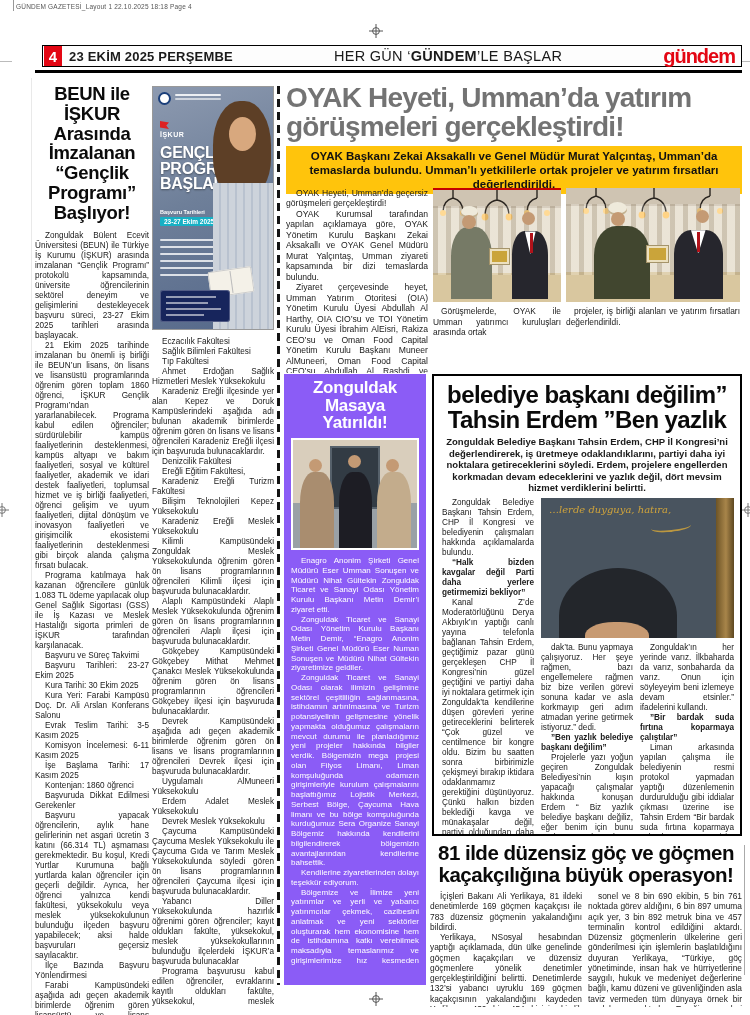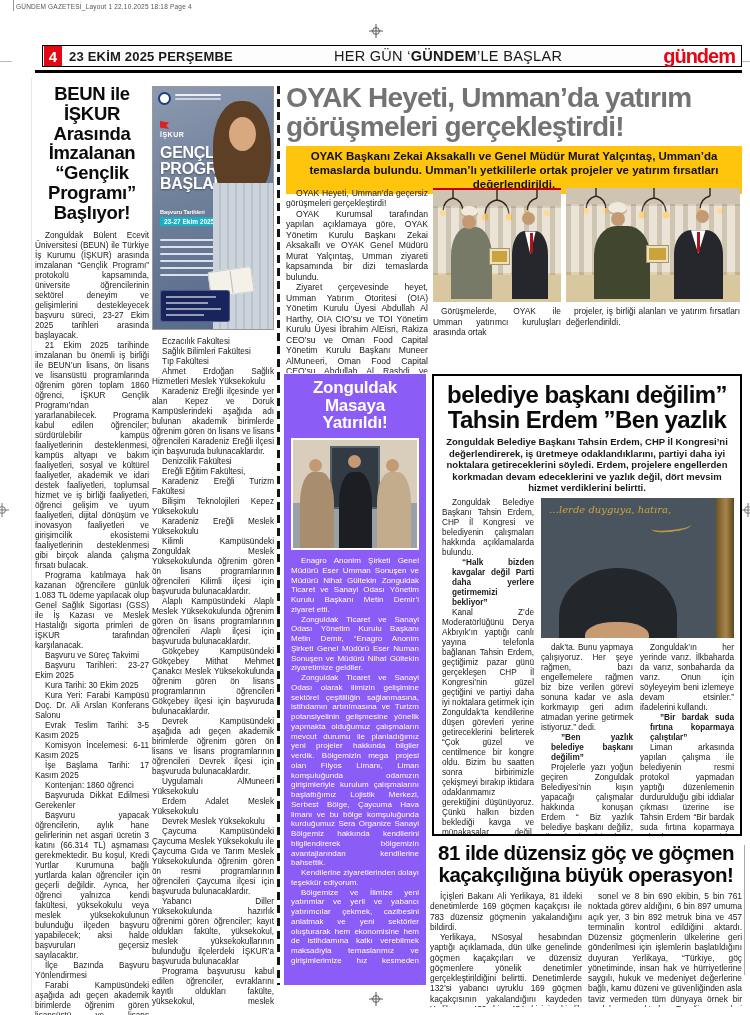--- a/index.html
+++ b/index.html
@@ -22,21 +22,21 @@
            display:flex;align-items:center;justify-content:center;margin-left:1px;}
   .issuedate{margin-left:7px;font-size:13px;font-weight:700;letter-spacing:.2px;white-space:nowrap;}
   .slogan{flex:1;text-align:center;font-size:14.5px;letter-spacing:.3px;white-space:nowrap;}
   .slogan b{font-weight:800;}
   .gundemlogo{color:#e30613;font-weight:800;font-size:20px;letter-spacing:-1px;margin-right:6px;
               font-family:"Liberation Sans", sans-serif;}
   .thickrule{left:35px;top:70px;width:707px;height:3px;background:#000;}
   
   .col-body{font-size:8.2px;line-height:1.22;text-align:justify;overflow:hidden;}
   .para{margin:0;text-indent:10px;}
-  .para.bold{font-weight:700;margin-left:10px;}
+  .para.bold{font-weight:700;}
   .caption{font-size:8.4px;line-height:1.25;text-align:justify;}
   .caption .para{text-indent:8px;}
   
   .col1{left:35px;top:84px;width:114px;}
   .col1 h1{margin:0;font-size:18.5px;line-height:1.07;font-weight:800;text-align:center;
            letter-spacing:-.3px;color:#0b0b0b;}
   .col1 .col-body{margin-top:9px;height:905px;}
   
   .col2{left:152px;top:86px;width:122px;}
   .col2 .col-body{margin-top:7px;height:670px;}
@@ -248,21 +248,21 @@
         <p class="para">Karadeniz Ereğli Turizm Fakültesi</p>
         <p class="para">Bilişim Teknolojileri Kepez Yüksekokulu</p>
         <p class="para">Karadeniz Ereğli Meslek Yüksekokulu</p>
         <p class="para">Kilimli Kampüsündeki Zonguldak Meslek Yüksekokulunda öğrenim gören ön lisans programlarının öğrencileri Kilimli ilçesi için başvuruda bulunacaklardır.</p>
         <p class="para">Alaplı Kampüsündeki Alaplı Meslek Yüksekokulunda öğrenim gören ön lisans programlarının öğrencileri Alaplı ilçesi için başvuruda bulunacaklardır.</p>
         <p class="para">Gökçebey Kampüsündeki Gökçebey Mithat Mehmet Çanakcı Meslek Yüksekokulunda öğrenim gören ön lisans programlarının öğrencileri Gökçebey ilçesi için başvuruda bulunacaklardır.</p>
         <p class="para">Devrek Kampüsündeki aşağıda adı geçen akademik birimlerde öğrenim gören ön lisans ve lisans programlarının öğrencileri Devrek ilçesi için başvuruda bulunacaklardır.</p>
         <p class="para">Uygulamalı AlMuneeri Yüksekokulu</p>
         <p class="para">Erdem Adalet Meslek Yüksekokulu</p>
         <p class="para">Devrek Meslek Yüksekokulu</p>
-        <p class="para">Çaycuma Kampüsündeki Çaycuma Meslek Yüksekokulu ile Çaycuma Gıda ve Tarım Meslek Yüksekokulunda öğrenim gören ön resmi programlarının öğrencileri Çaycuma ilçesi için başvuruda bulunacaklardır.</p>
+        <p class="para">Çaycuma Kampüsündeki Çaycuma Meslek Yüksekokulu ile Çaycuma Gıda ve Tarım Meslek Yüksekokulunda söyledi gören ön lisans programlarının öğrencileri Çaycuma ilçesi için başvuruda bulunacaklardır.</p>
         <p class="para">Yabancı Diller Yüksekokulunda hazırlık öğrenimi gören öğrenciler; kayıt oldukları fakülte, yüksekokul, meslek yüksekokullarının bulunduğu ilçelerdeki İŞKUR’a başvuruda bulunacaklar</p>
         <p class="para">Programa başvurusu kabul edilen öğrenciler, evraklarını kayıtlı oldukları fakülte, yüksekokul, meslek yüksekokullarına teslim edecekler.</p>
       </div>
   </section>
 
   <div class="abs divider"></div>
 
   <section>
     <h1 class="abs oyak-head" style="margin:0;">
       <div>OYAK Heyeti, Umman’da yatırım</div>

